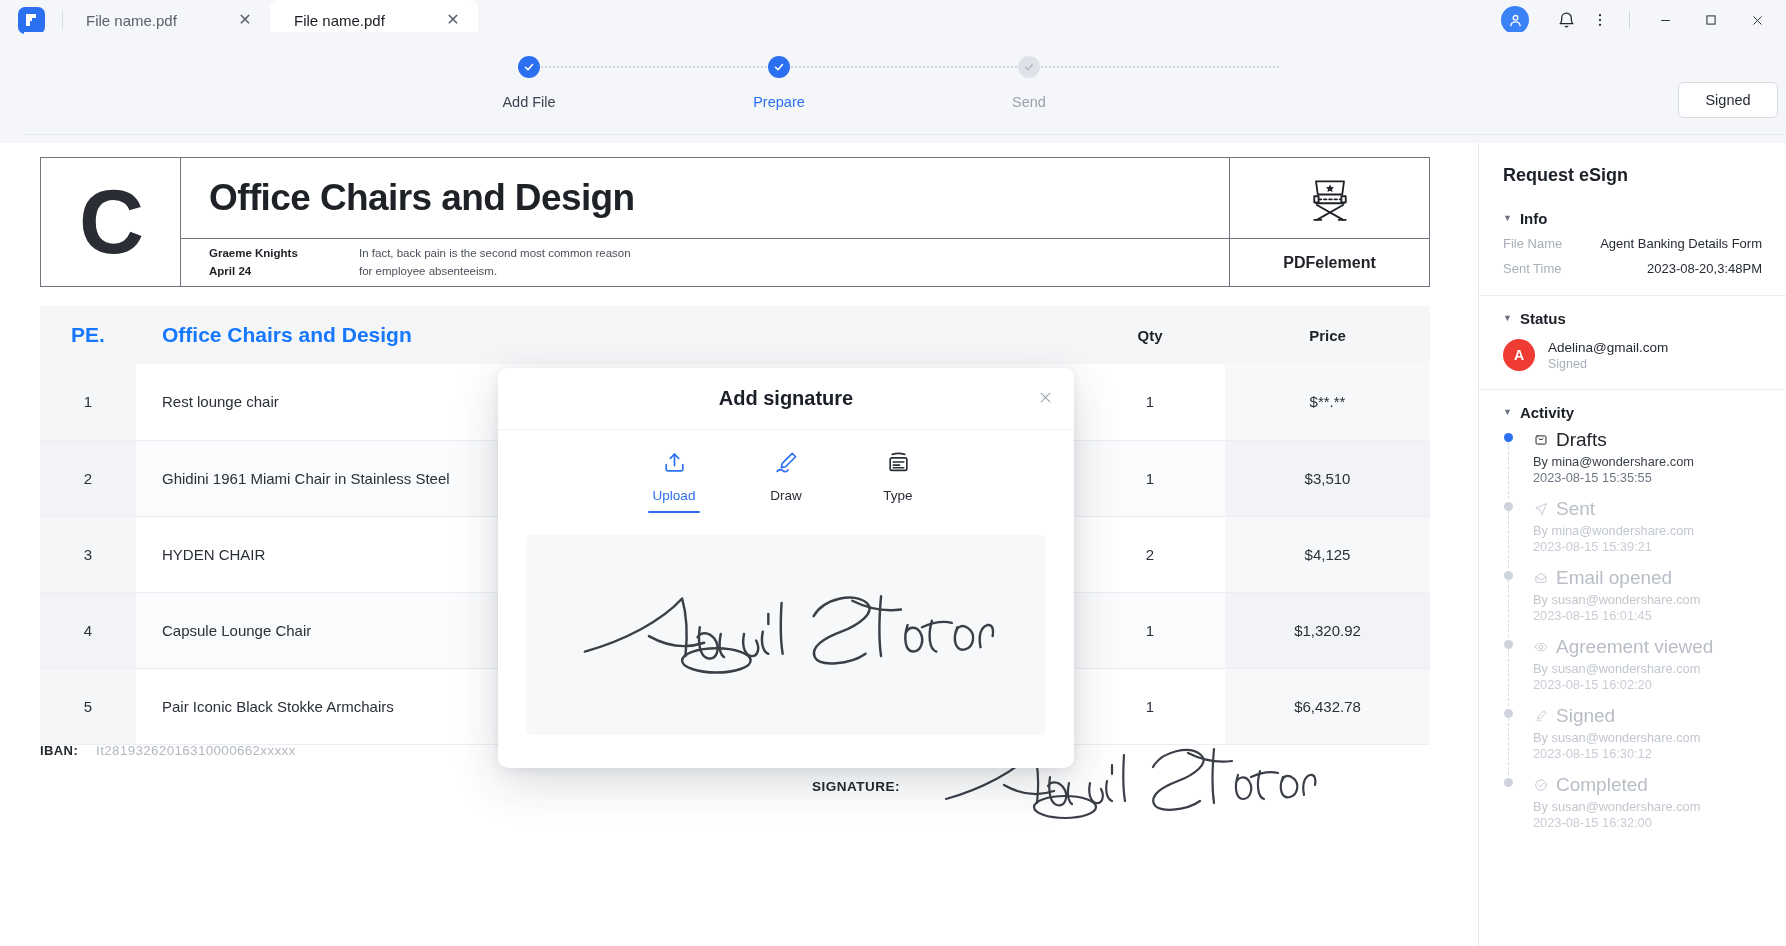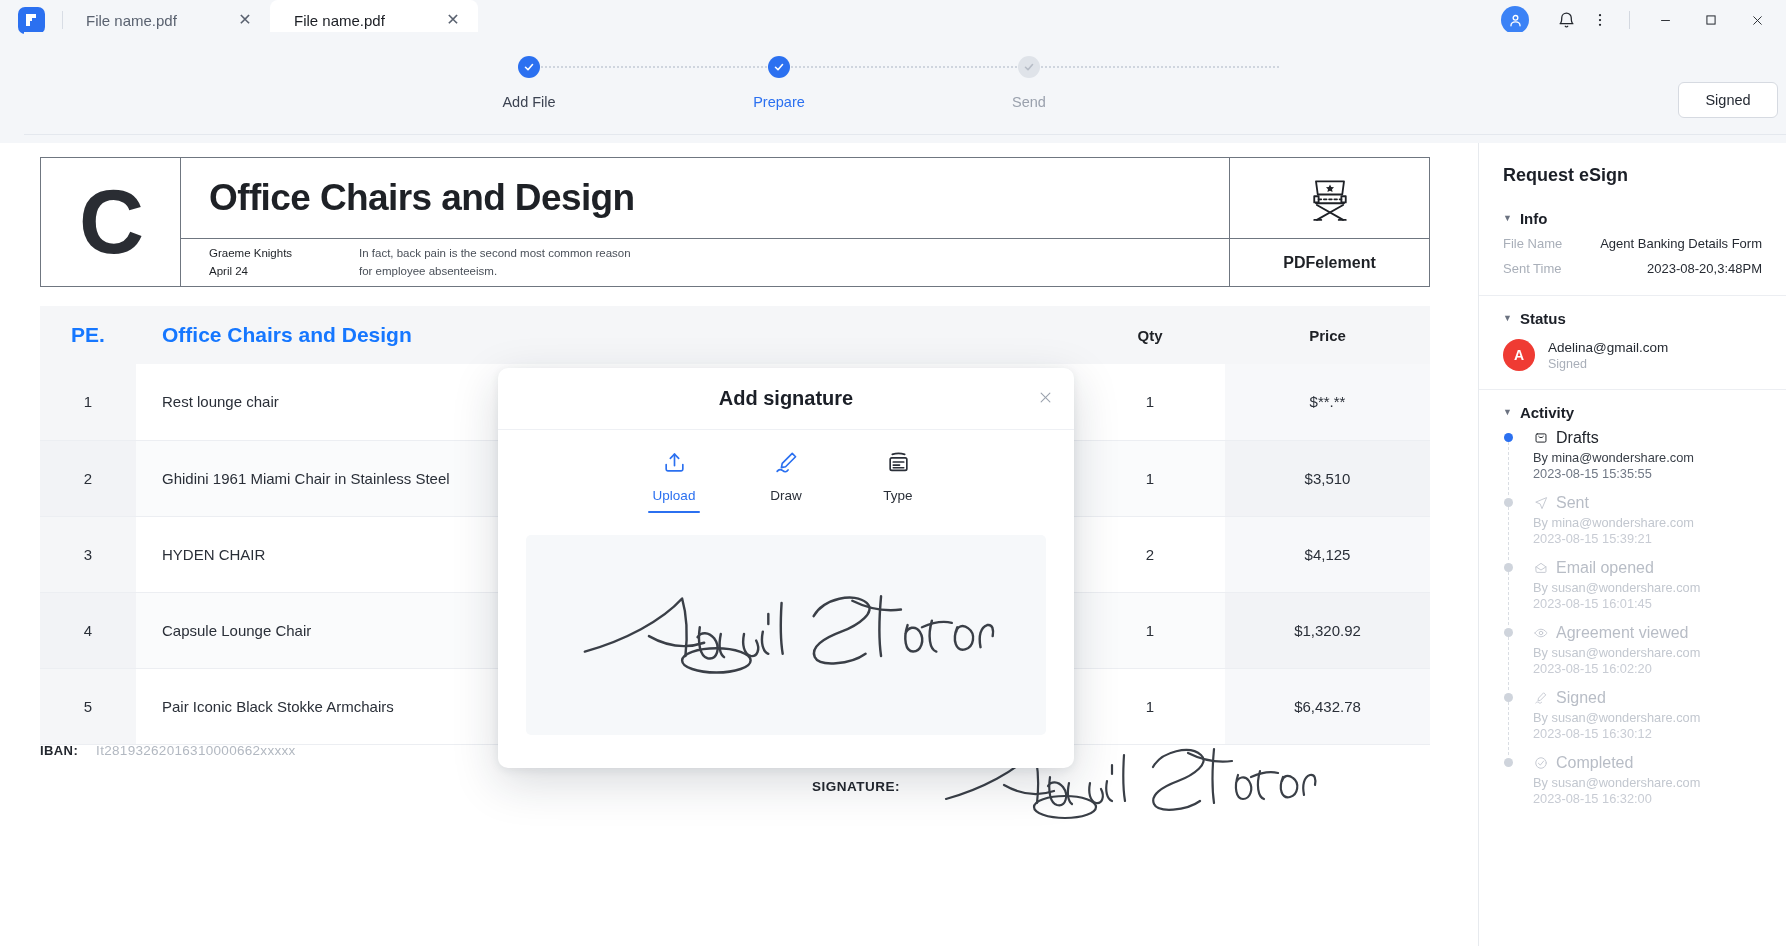--- a/index.html
+++ b/index.html
@@ -101,21 +101,21 @@
     font-size: 90px; font-weight: 700; color: #2a2d33; line-height: 1;
     letter-spacing: -2px;
   }
   .dh-mid { flex: 1; display: flex; flex-direction: column; }
   .dh-title {
     flex: 1; display: flex; align-items: center; padding-left: 28px;
     border-bottom: 1px solid #6f7680;
     font-size: 37px; font-weight: 700; color: #1e2126; letter-spacing: -0.6px;
   }
   .dh-sub { height: 47px; display: flex; align-items: center; padding-left: 28px; }
-  .dh-author { font-size: 11.5px; font-weight: 400; color: #1e2126; line-height: 1.5; width: 150px; }
+  .dh-author { font-size: 11.5px; font-weight: 700; color: #1e2126; line-height: 1.5; width: 150px; }
   .dh-note { font-size: 11.5px; color: #4a5059; line-height: 1.55; }
   .dh-right {
     width: 200px; border-left: 1px solid #6f7680; display: flex; flex-direction: column;
   }
   .dh-chair { flex: 1; display: flex; align-items: center; justify-content: center; border-bottom: 1px solid #6f7680; }
   .dh-brand { height: 47px; display: flex; align-items: center; justify-content: center; font-size: 16px; font-weight: 700; color: #1e2126; }
 
   
   .items {
     position: absolute; left: 40px; top: 163px; width: 1390px;
@@ -208,21 +208,21 @@
   .act-item::before {
     content: ""; position: absolute; left: 1px; top: 4px; width: 9px; height: 9px;
     border-radius: 50%; background: #cfd4dc; z-index: 2;
   }
   .act-item.active::before { background: #2b70f0; }
   .act-item::after {
     content: ""; position: absolute; left: 5px; top: 13px; bottom: -1px; width: 0;
     border-left: 1px dashed #d9dde3;
   }
   .act-item:last-child::after { display: none; }
-  .act-title { display: flex; align-items: center; gap: 8px; font-size: 16px; color: #20242b; }
+  .act-title { display: flex; align-items: center; gap: 8px; font-size: 19px; color: #20242b; }
   .act-item.dim .act-title { color: #b8bdc6; }
   .act-by { font-size: 12.8px; color: #3a4049; margin-top: 3px; }
   .act-item.dim .act-by { color: #c2c7cf; }
   .act-time { font-size: 12.8px; color: #6f7784; margin-top: 1px; }
   .act-item.dim .act-time { color: #c8ccd4; }
   .act-ico { width: 15px; height: 15px; display: inline-flex; align-items: center; justify-content: center; }
 </style>
 </head>
 <body>
 

